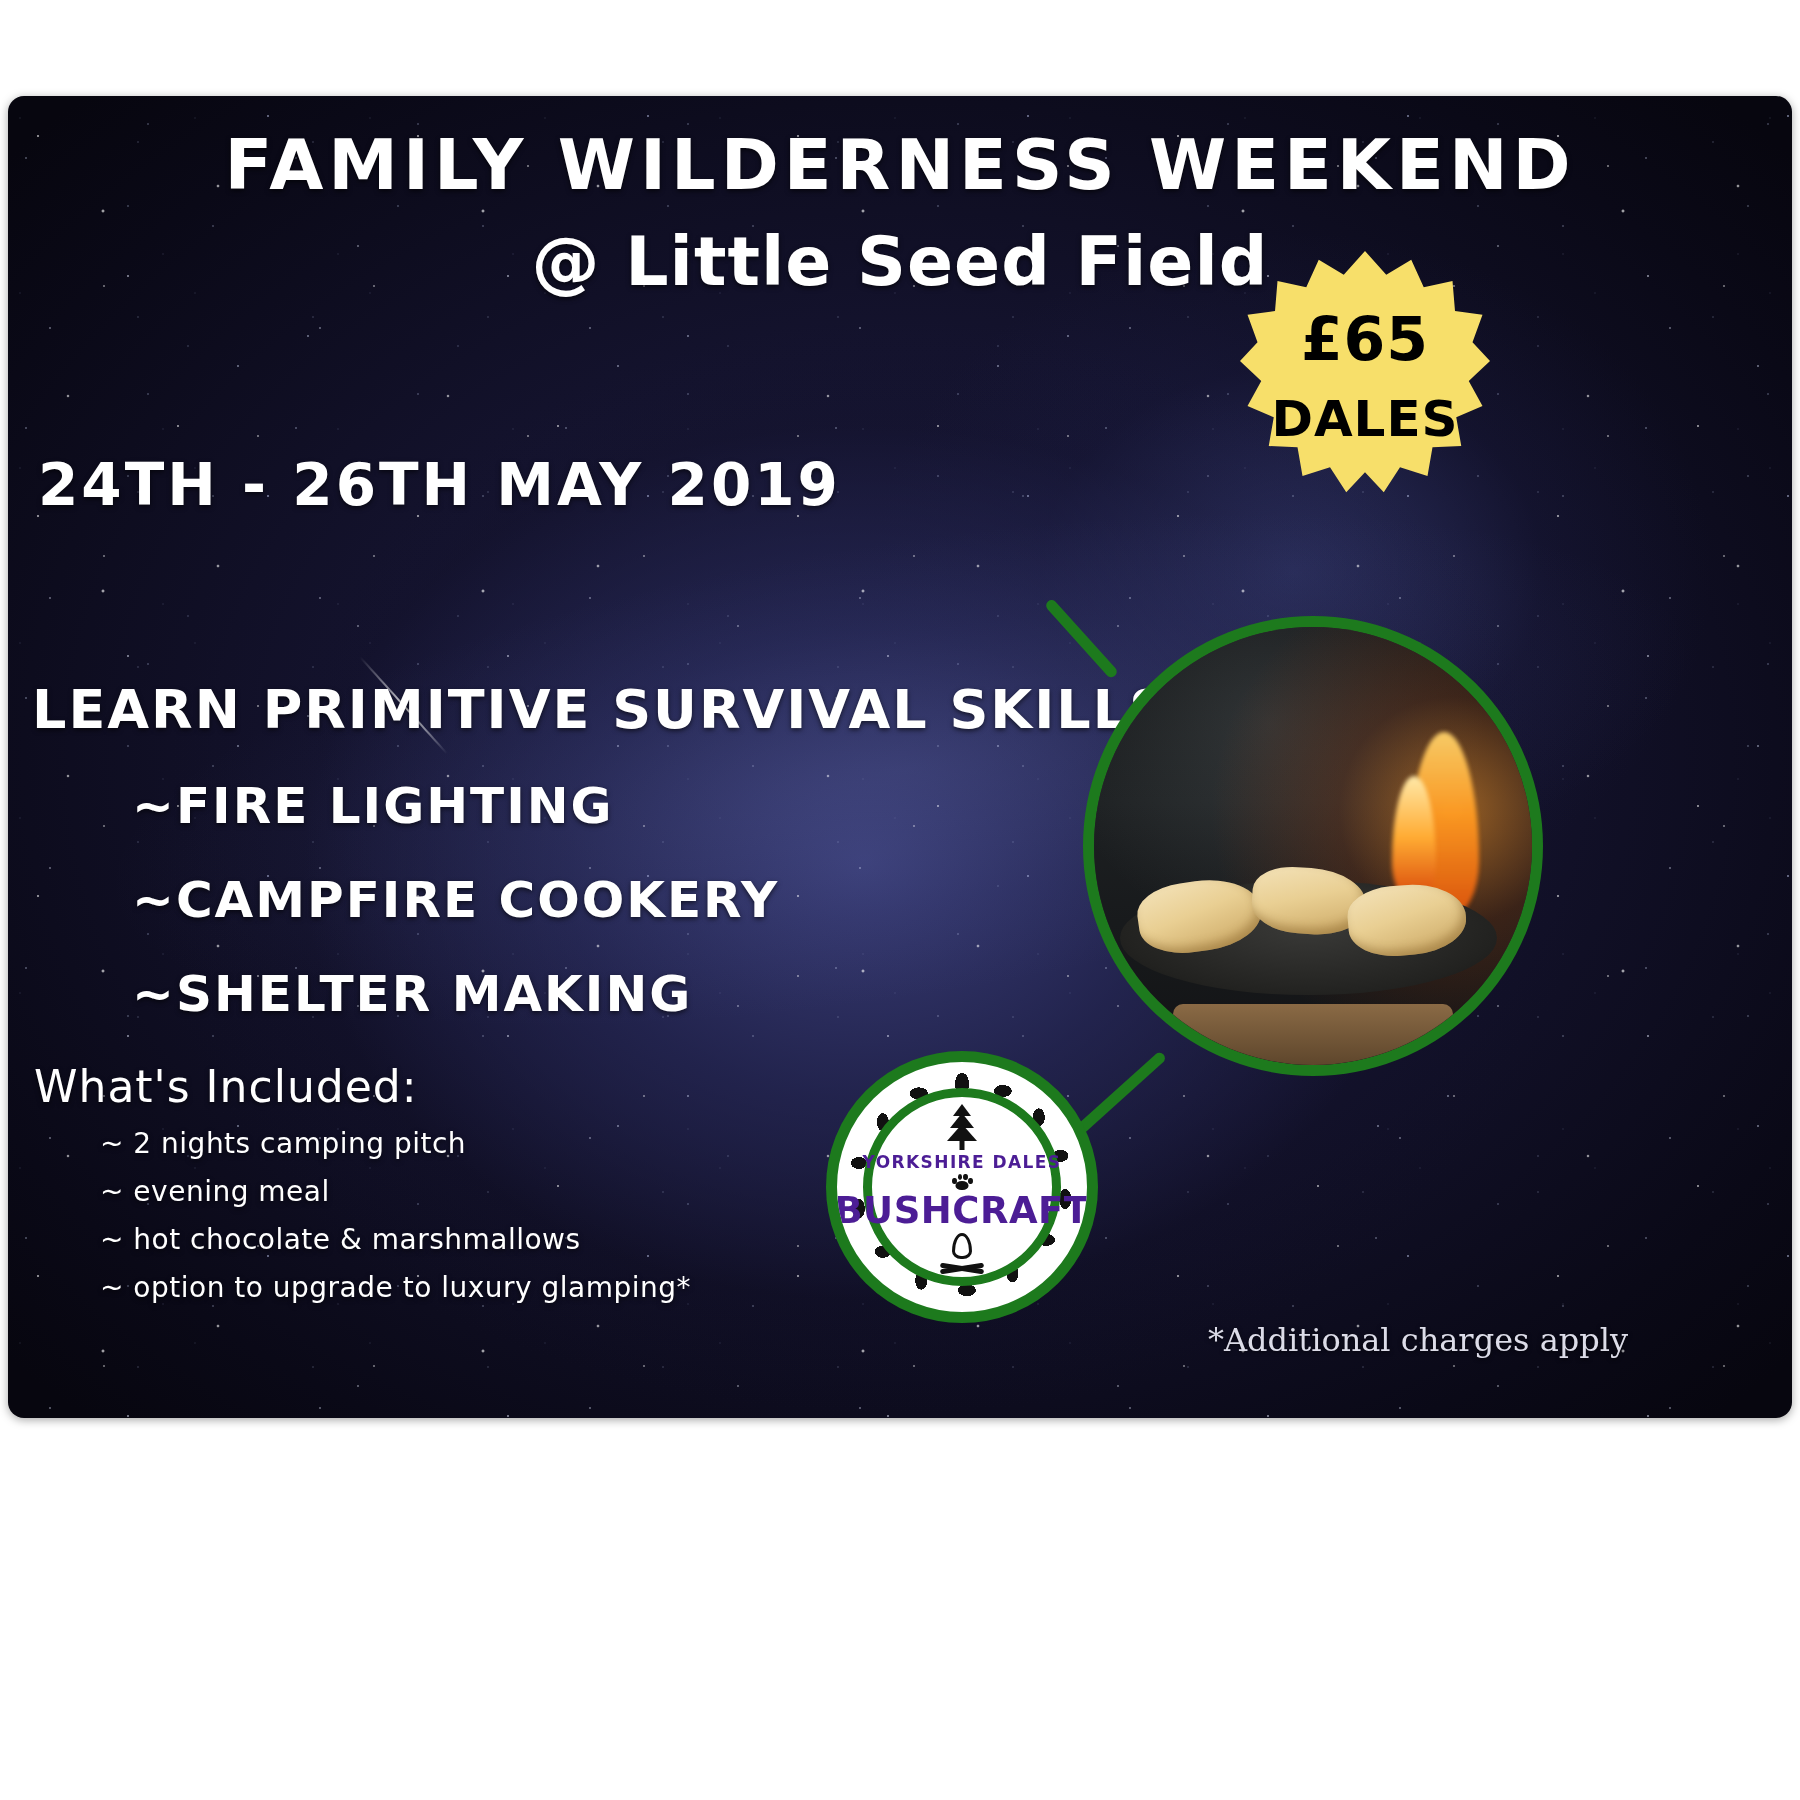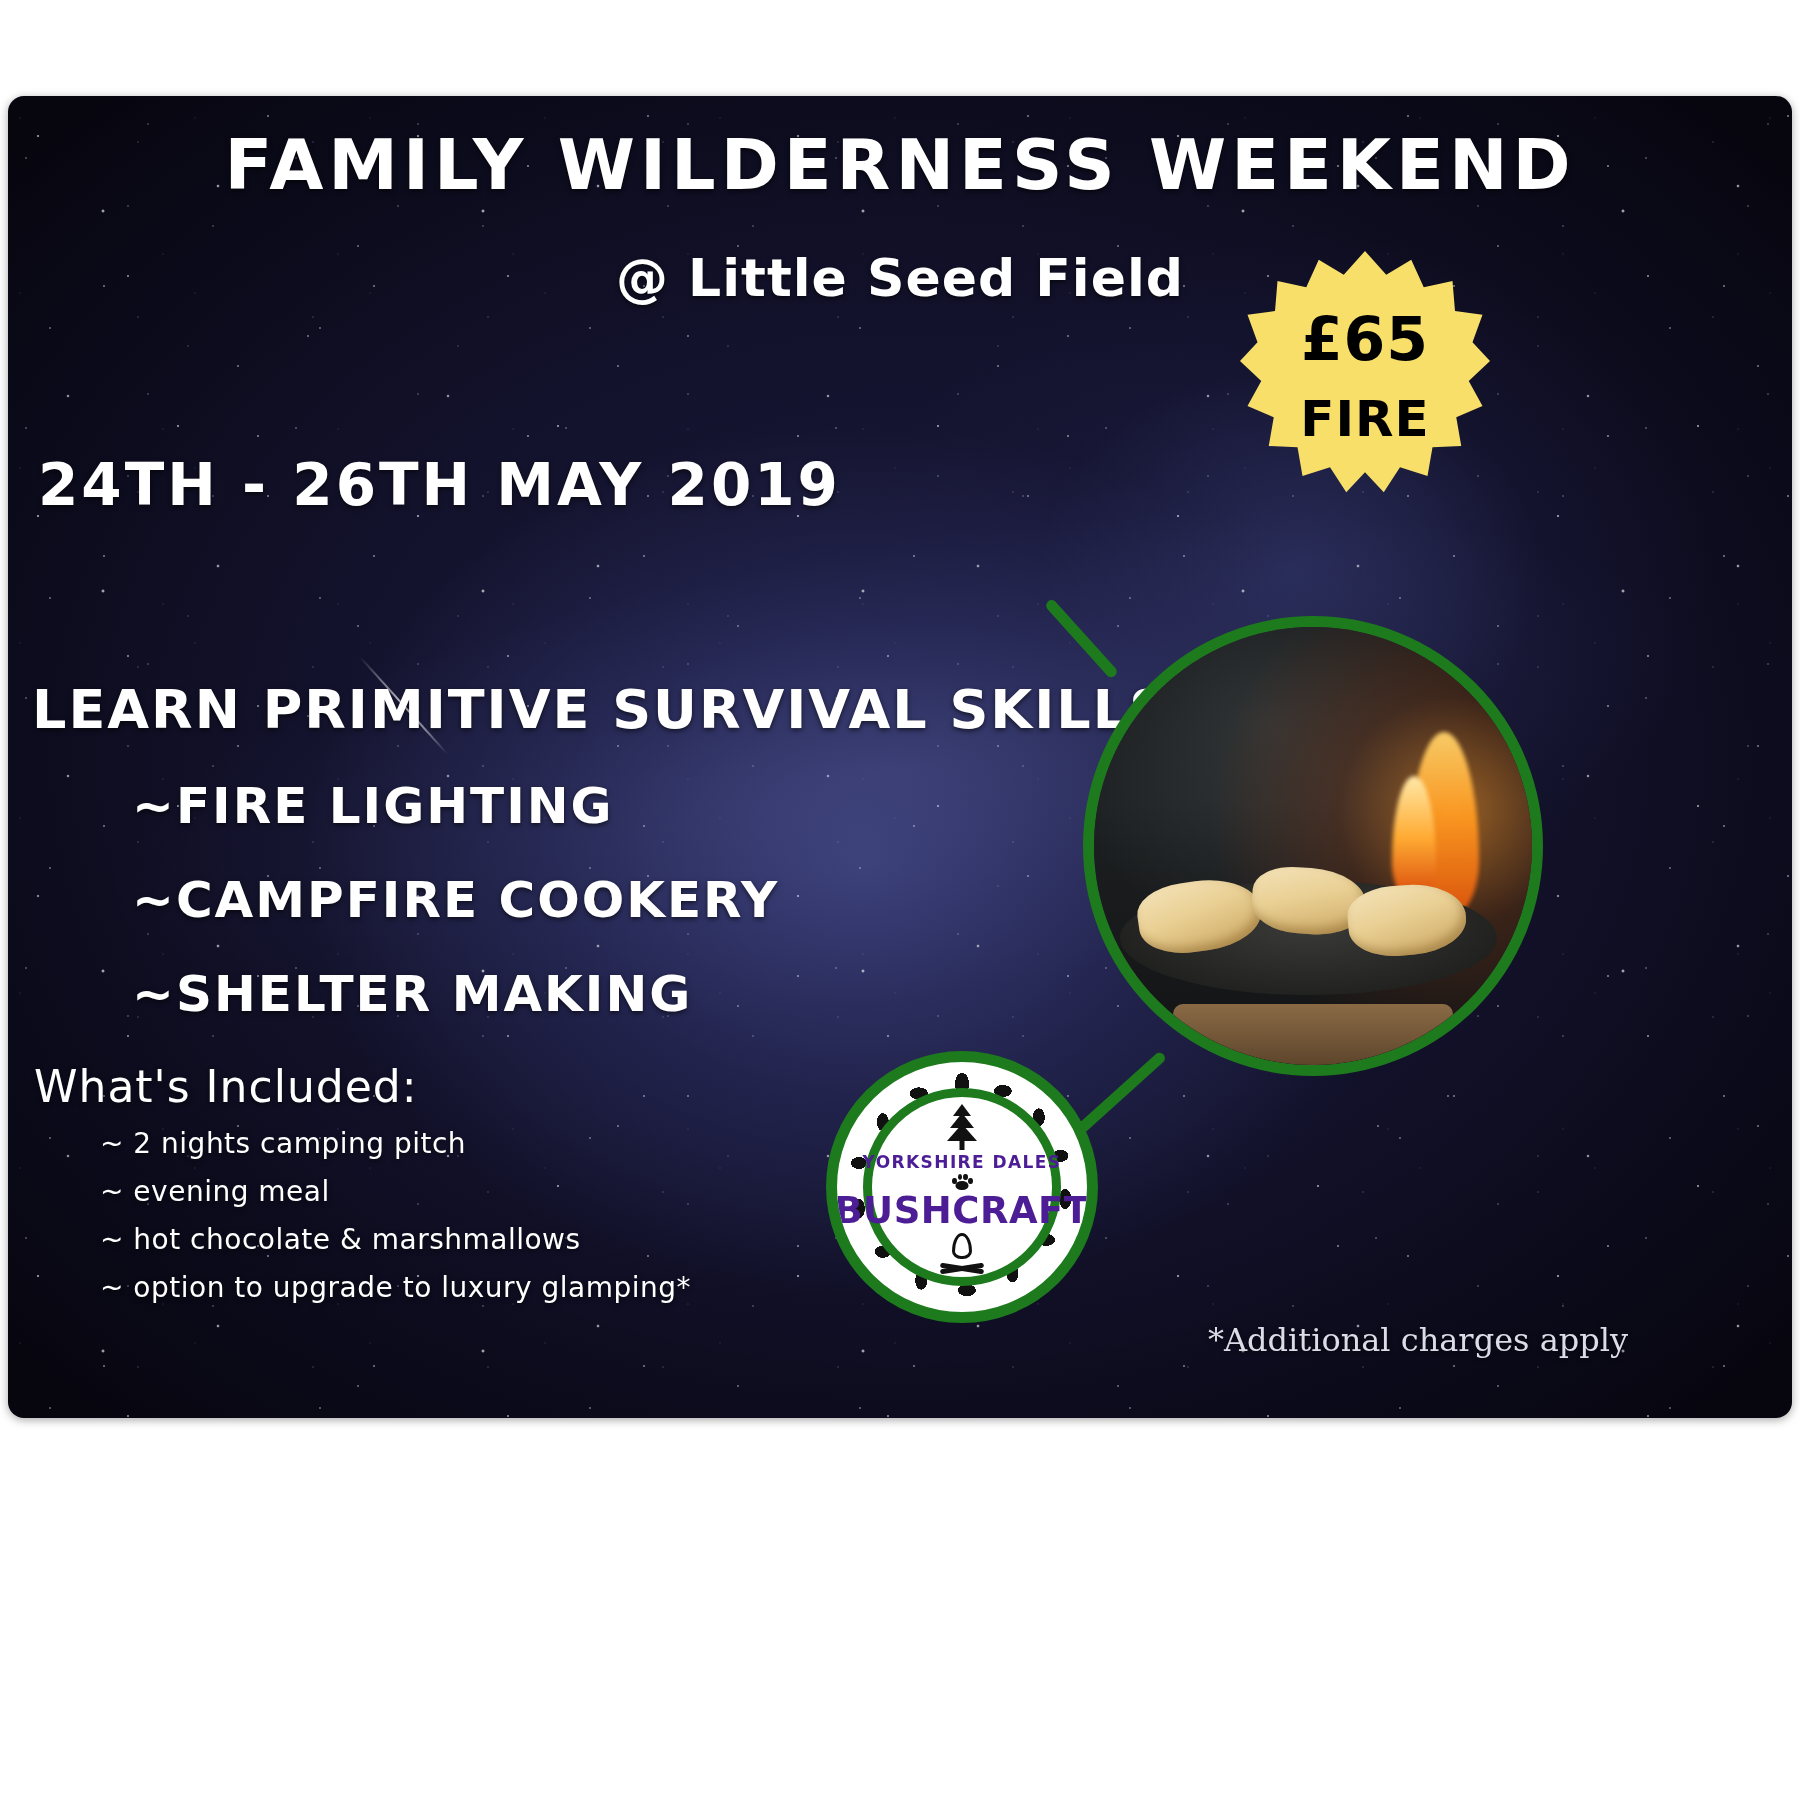--- a/index.html
+++ b/index.html
@@ -111,22 +111,22 @@
     font-weight: 700;
     letter-spacing: 3px;
     text-shadow: 0 2px 5px rgba(0,0,0,0.65);
   }
   #title-line1 {
     top: 28px;
     font-size: 70px;
     letter-spacing: 5px;
   }
   #title-line2 {
-    top: 152px;
-    font-size: 52px;
+    top: 126px;
+    font-size: 68px;
     letter-spacing: 1px;
     font-weight: 700;
   }
 
   #event-dates {
     position: absolute;
     left: 30px;
     top: 355px;
     color: #ffffff;
     font-family: "DejaVu Sans", sans-serif;
@@ -490,21 +490,21 @@
     <div class="included-item">~ 2 nights camping pitch</div>
     <div class="included-item">~ evening meal</div>
     <div class="included-item">~ hot chocolate &amp; marshmallows</div>
     <div class="included-item">~ option to upgrade to luxury glamping*</div>
   </div>
 
   <div id="price-badge">
     <div class="burst"></div>
     <div class="burst-text">
       <div id="price-amount">£65</div>
-      <div id="price-unit">FIRE</div>
+      <div id="price-unit">DALES</div>
     </div>
   </div>
 
   <div class="connector" style="left:1040px; top:500px; width:100px; height:11px; transform:rotate(48deg); transform-origin:left center;"></div>
   <div class="connector" style="left:1070px; top:1030px; width:115px; height:11px; transform:rotate(-42deg); transform-origin:left center;"></div>
 
 
   <div class="bubble" id="photo-food" style="left:1075px; top:520px; width:460px; height:460px;">
     <div class="art">
       <div class="flame"></div>

